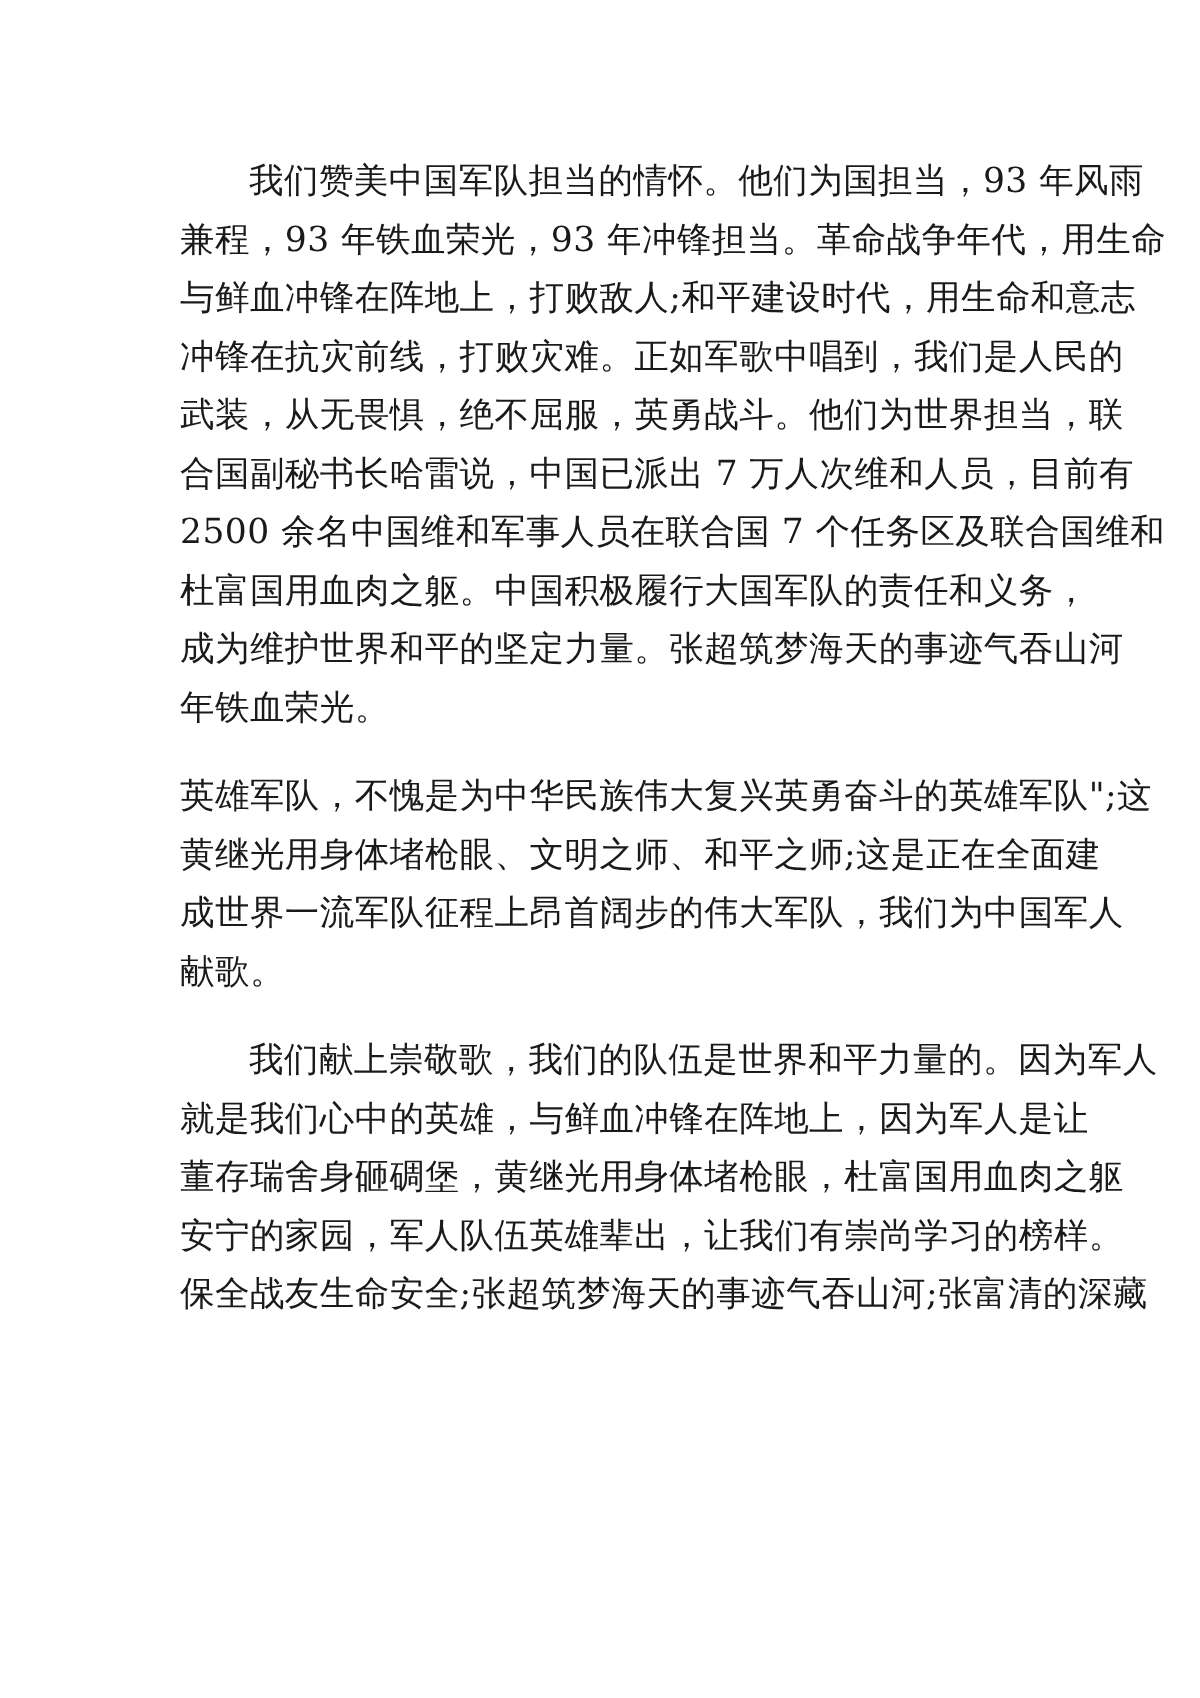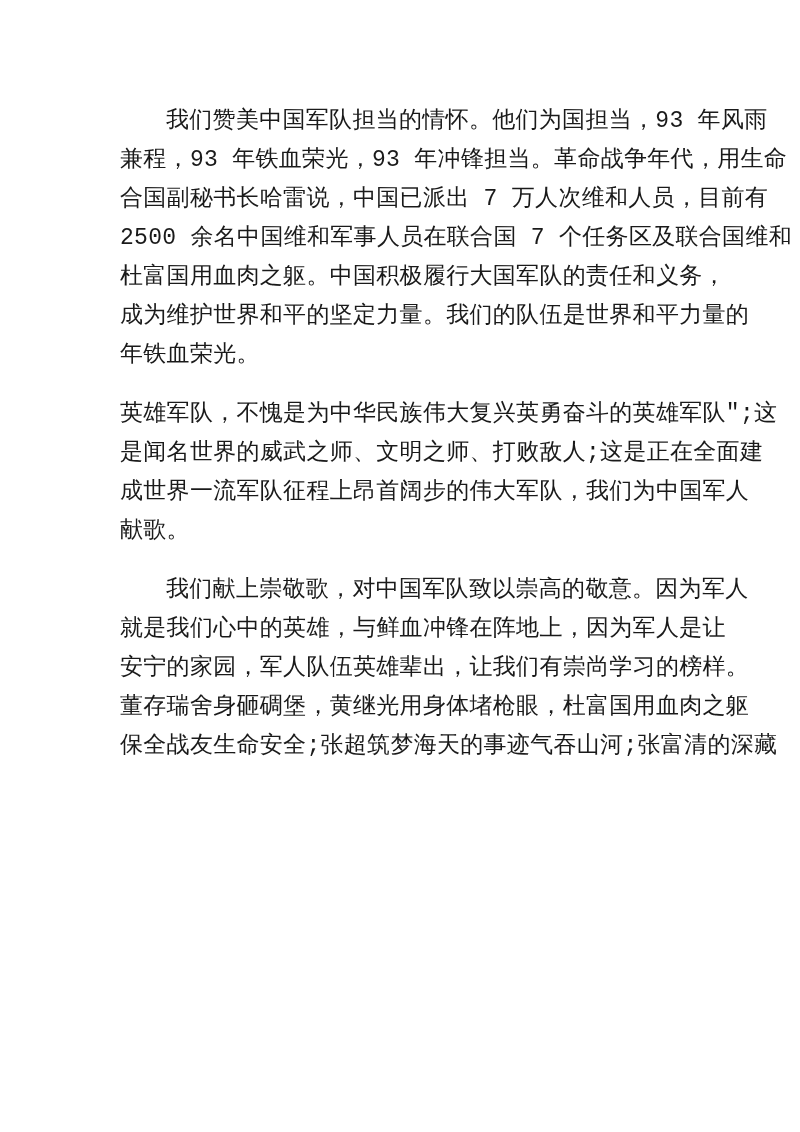--- a/index.html
+++ b/index.html
@@ -28,55 +28,57 @@
       text-indent: 46px;
       text-align: justify;
       letter-spacing: 0.3px;
       word-break: break-all;
     }
     .line {
       display: block;
       white-space: nowrap;
       text-align: justify;
       text-align-last: justify;
-      font-family: Liberation Mono, monospace;
     }
     .line.last {
       text-align-last: left;
     }
     .line.first {
       text-indent: 46px;
     }
     .para.lines {
       text-indent: 0;
     }
   </style>
 </head>
 <body>
 
 <div class="page">
 
   <div class="para lines">
     <span class="line first">我们赞美中国军队担当的情怀。他们为国担当，93 年风雨</span>
     <span class="line">兼程，93 年铁血荣光，93 年冲锋担当。革命战争年代，用生命</span>
+    <span class="line">与鲜血冲锋在阵地上，打败敌人;和平建设时代，用生命和意志</span>
+    <span class="line">冲锋在抗灾前线，打败灾难。正如军歌中唱到，我们是人民的</span>
+    <span class="line">武装，从无畏惧，绝不屈服，英勇战斗。他们为世界担当，联</span>
     <span class="line">合国副秘书长哈雷说，中国已派出 7 万人次维和人员，目前有</span>
     <span class="line">2500 余名中国维和军事人员在联合国 7 个任务区及联合国维和</span>
     <span class="line">杜富国用血肉之躯。中国积极履行大国军队的责任和义务，</span>
-    <span class="line">成为维护世界和平的坚定力量。我们的队伍是世界和平力量的</span>
+    <span class="line">成为维护世界和平的坚定力量。张超筑梦海天的事迹气吞山河</span>
     <span class="line last">年铁血荣光。</span>
   </div>
 
   <div class="para lines">
     <span class="line">英雄军队，不愧是为中华民族伟大复兴英勇奋斗的英雄军队";这</span>
-    <span class="line">是闻名世界的威武之师、文明之师、打败敌人;这是正在全面建</span>
+    <span class="line">黄继光用身体堵枪眼、文明之师、和平之师;这是正在全面建</span>
     <span class="line">成世界一流军队征程上昂首阔步的伟大军队，我们为中国军人</span>
     <span class="line last">献歌。</span>
   </div>
 
   <div class="para lines">
-    <span class="line first">我们献上崇敬歌，对中国军队致以崇高的敬意。因为军人</span>
+    <span class="line first">我们献上崇敬歌，我们的队伍是世界和平力量的。因为军人</span>
     <span class="line">就是我们心中的英雄，与鲜血冲锋在阵地上，因为军人是让</span>
+    <span class="line">董存瑞舍身砸碉堡，黄继光用身体堵枪眼，杜富国用血肉之躯</span>
     <span class="line">安宁的家园，军人队伍英雄辈出，让我们有崇尚学习的榜样。</span>
-    <span class="line">董存瑞舍身砸碉堡，黄继光用身体堵枪眼，杜富国用血肉之躯</span>
     <span class="line">保全战友生命安全;张超筑梦海天的事迹气吞山河;张富清的深藏</span>
   </div>
 
 </div>
 
 </body></html>

